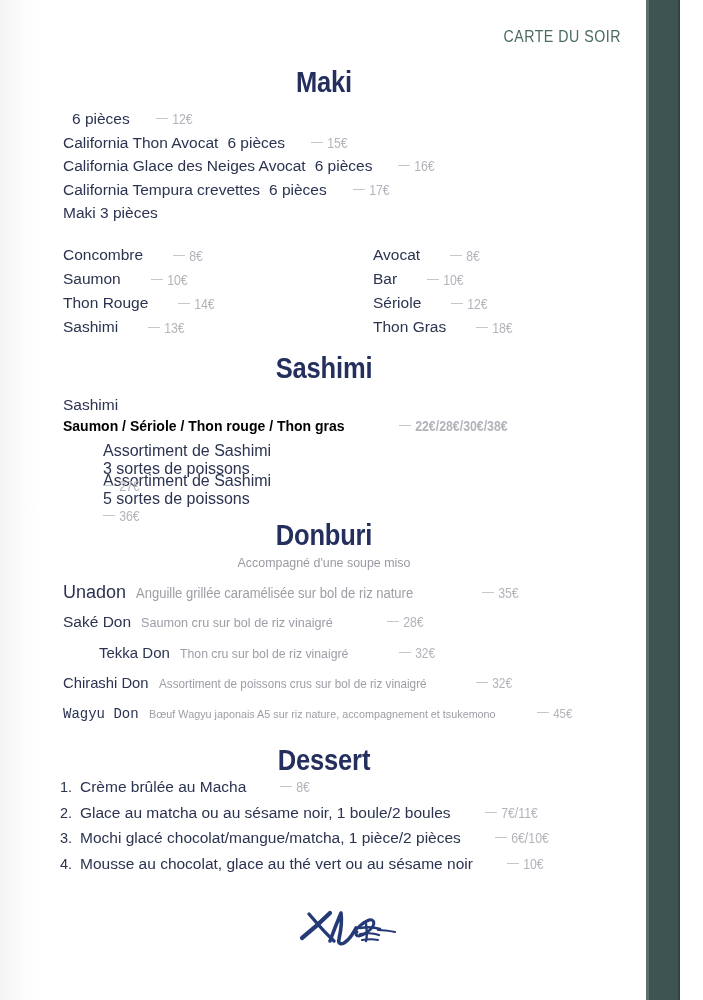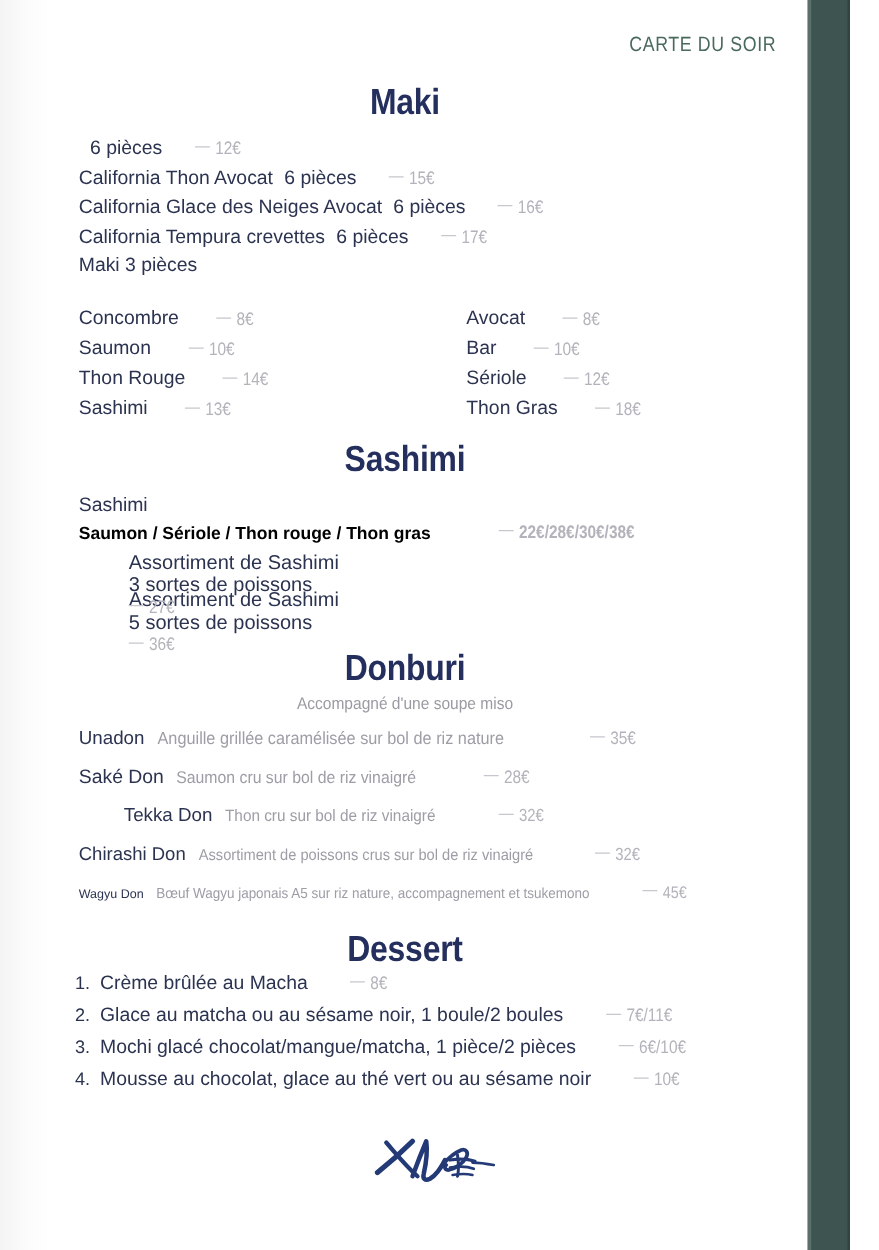--- a/index.html
+++ b/index.html
@@ -168,41 +168,41 @@
 
   
   #donburi-title { position: absolute; left: 0; top: 519px; width: 648px; }
   #donburi-sub { position: absolute; left: 0; top: 553px; width: 648px; }
   .donburi-list { position: absolute; left: 63px; top: 582px; width: 570px; }
   .donburi-list .row { align-items: baseline; }
   .donburi-list .row .name { color: #2b3350; }
   .donburi-list .row .desc { margin-left: 10px; }
 
   .d0 { height: 31px; }
-  .d0 .name { font-size: 15px; }
+  .d0 .name { font-size: 18px; }
   .d0 .desc { font-size: 14px; }
   .d0 .price { font-size: 14.5px; }
 
   .d1 { height: 31px; }
   .d1 .name { font-size: 15.5px; }
   .d1 .desc { font-size: 13.6px; }
   .d1 .price { font-size: 14.5px; }
 
   .d2 { height: 31px; margin-left: 36px; }
   .d2 .name { font-size: 15px; }
   .d2 .desc { font-size: 13.2px; }
   .d2 .price { font-size: 14px; }
 
   .d3 { height: 31px; }
   .d3 .name { font-size: 14.8px; }
   .d3 .desc { font-size: 12.6px; }
   .d3 .price { font-size: 14px; }
 
   .d4 { height: 31px; }
-  .d4 .name { font-size: 10px; }
+  .d4 .name { font-size: 14px; font-family: Liberation Mono, monospace; }
   .d4 .desc { font-size: 11.6px; }
   .d4 .price { font-size: 13.5px; }
 
   
   #dessert-title { position: absolute; left: 0; top: 744px; width: 648px; }
   .dessert-list { position: absolute; left: 60px; top: 778px; width: 570px; }
   .dessert-row { display: flex; align-items: baseline; height: 25.5px; white-space: nowrap; }
   .dessert-row .num { width: 20px; color: #2b3350; font-size: 14.5px; }
   .dessert-row .name { color: #2b3350; font-size: 15.5px; }
   .dessert-row .price { font-size: 14.5px; }

